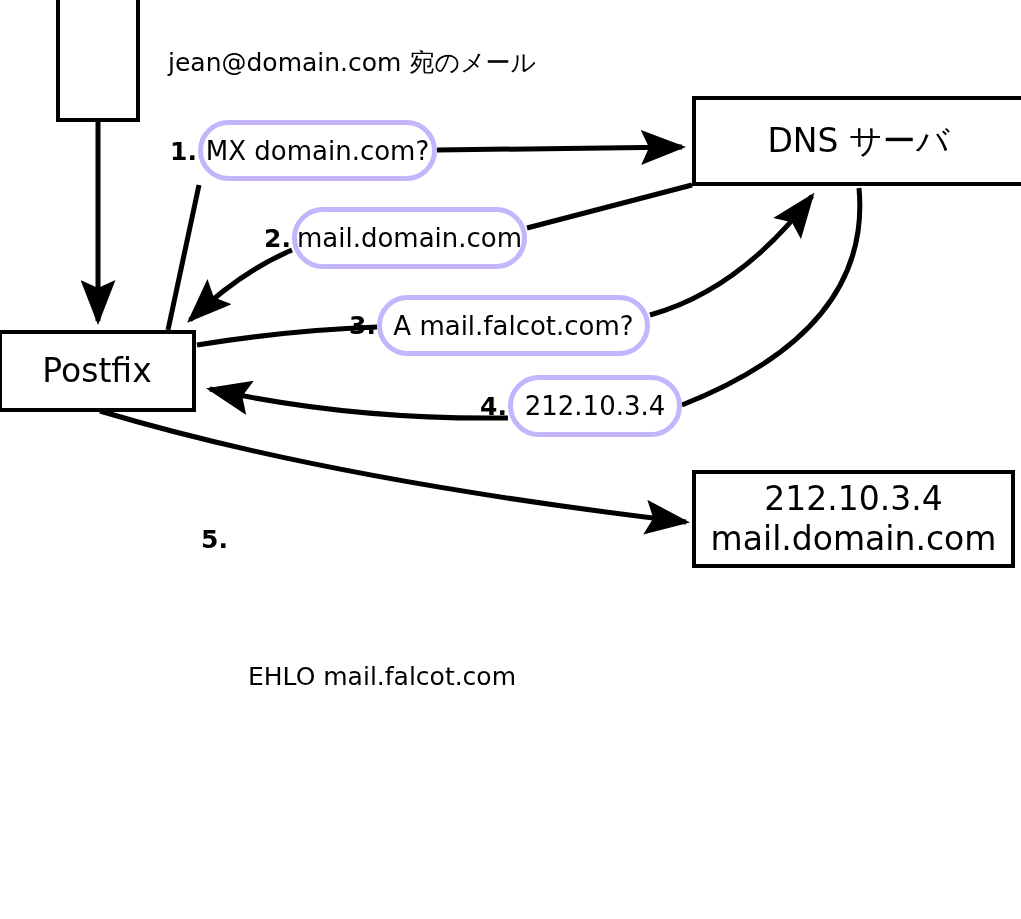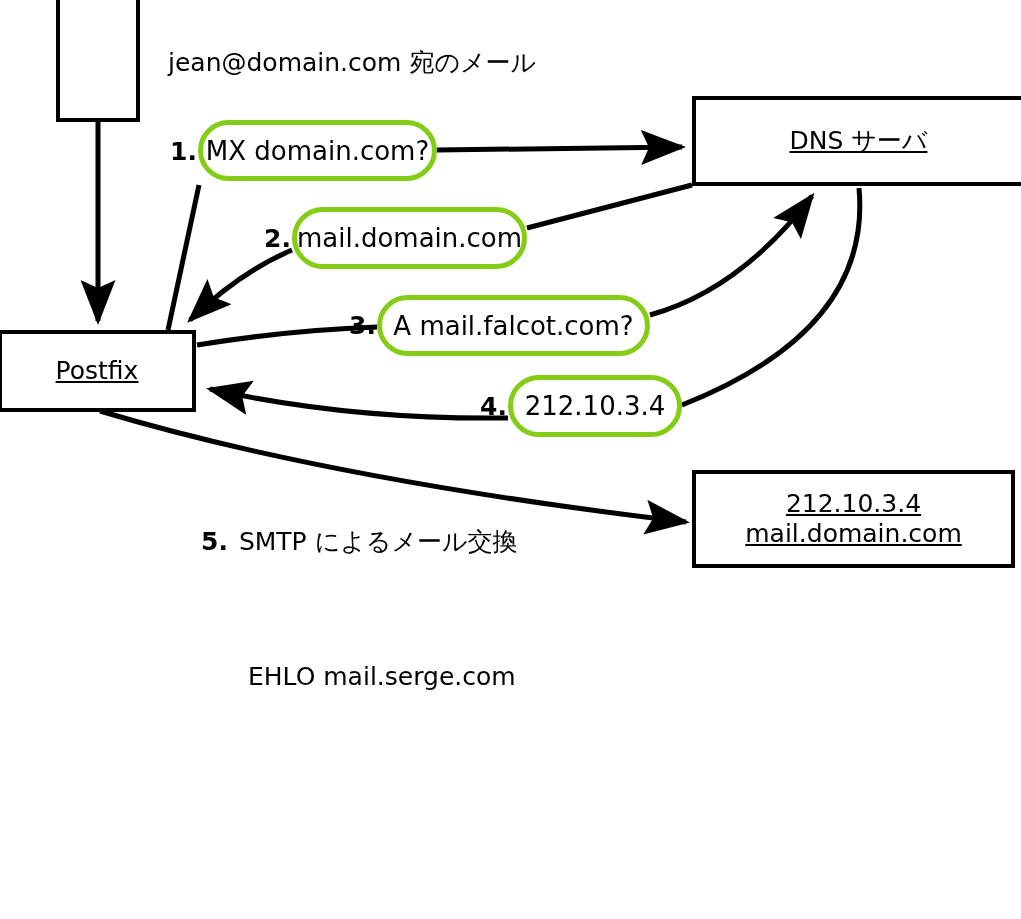--- a/index.html
+++ b/index.html
@@ -27,29 +27,28 @@
     box-sizing: border-box;
     border: 4px solid #000000;
     background: #ffffff;
     display: flex;
     align-items: center;
     justify-content: center;
     text-align: center;
     z-index: 3;
   }
   .node-box .node-label {
-    font-size: 25px;
+    font-size: 33px;
     line-height: 1.22;
     white-space: pre-line;
-    text-decoration: underline;
   }
   .bubble {
     position: absolute;
     box-sizing: border-box;
-    border: 5px solid #84cc16;
+    border: 5px solid #c4b5fd;
     background: #ffffff;
     display: flex;
     align-items: center;
     justify-content: center;
     z-index: 4;
   }
   .bubble .bubble-label {
     font-size: 26px;
     white-space: nowrap;
   }
@@ -157,25 +156,24 @@
     <span class="bubble-label">A mail.falcot.com?</span>
   </div>
 
   <div class="step-num" style="left:480px; top:392px;">4.</div>
   <div class="bubble" style="left:508px; top:375px; width:174px; height:62px; border-radius:31px;">
     <span class="bubble-label">212.10.3.4</span>
   </div>
 
   <div class="step5-row" style="left:201px; top:525px;">
     <span class="step5-num">5.</span>
-    <span class="step5-text">SMTP によるメール交換</span>
   </div>
 
   <div class="transcript" style="left:248px; top:596px;">
-    <span class="t-line">EHLO mail.serge.com</span>
+    <span class="t-line">EHLO mail.falcot.com</span>
     
     
     
     
     
     
     
     
   </div>
 

